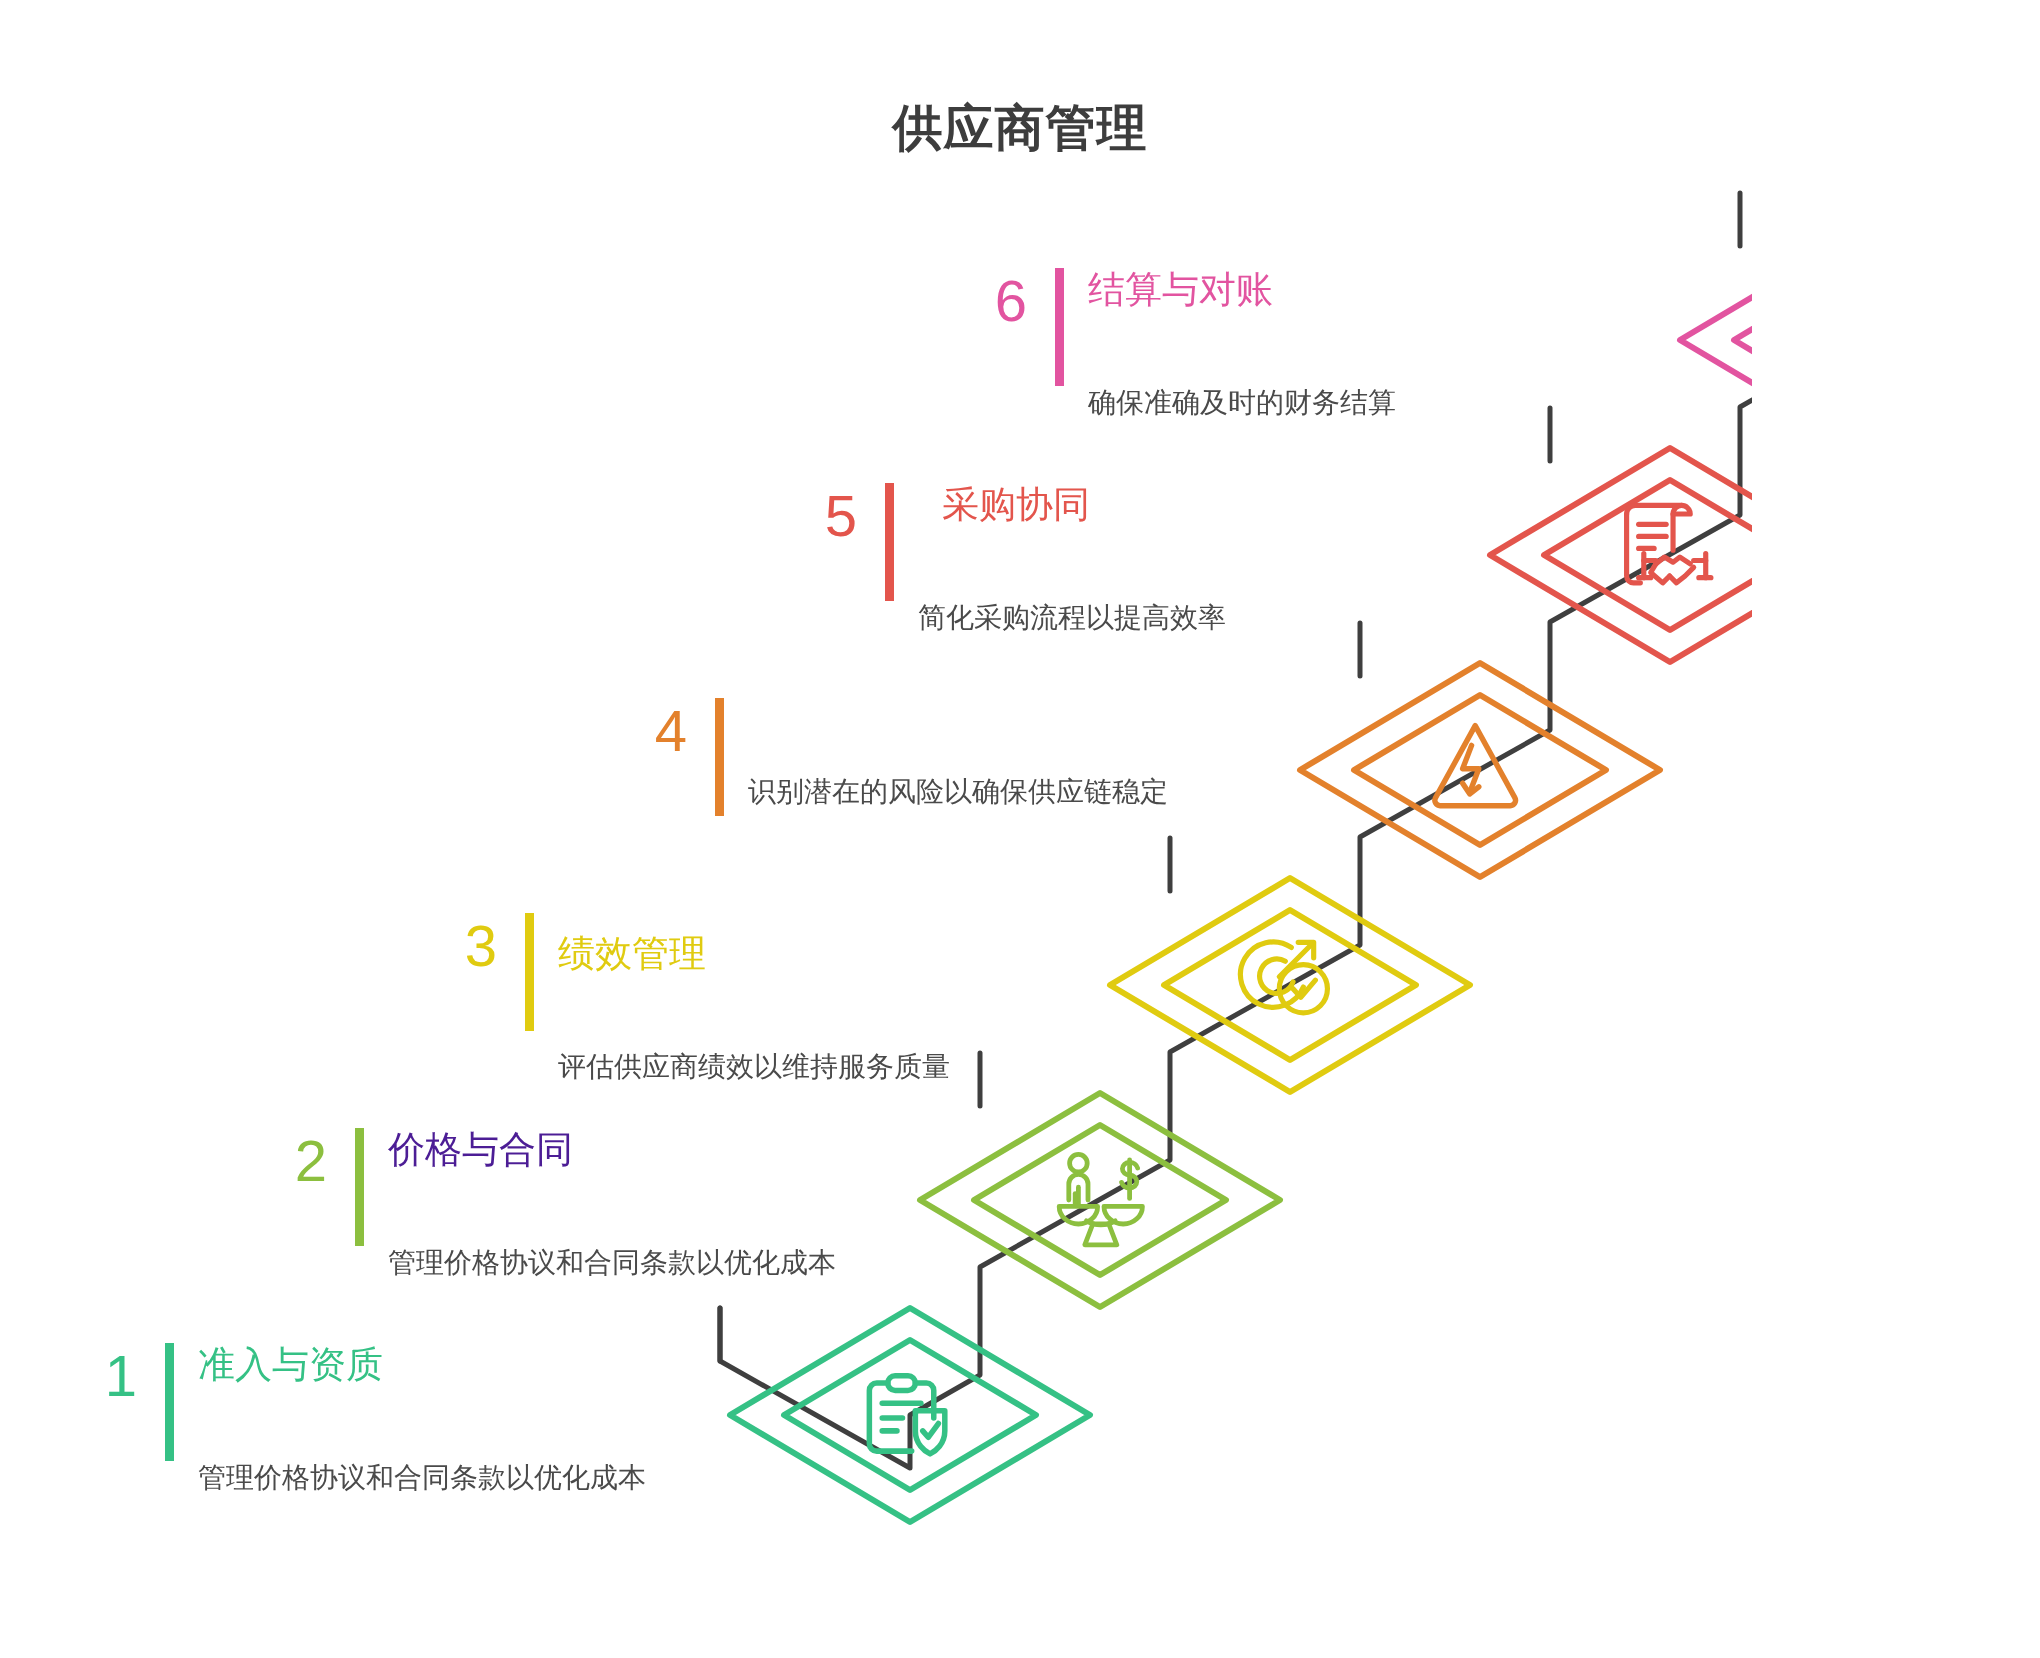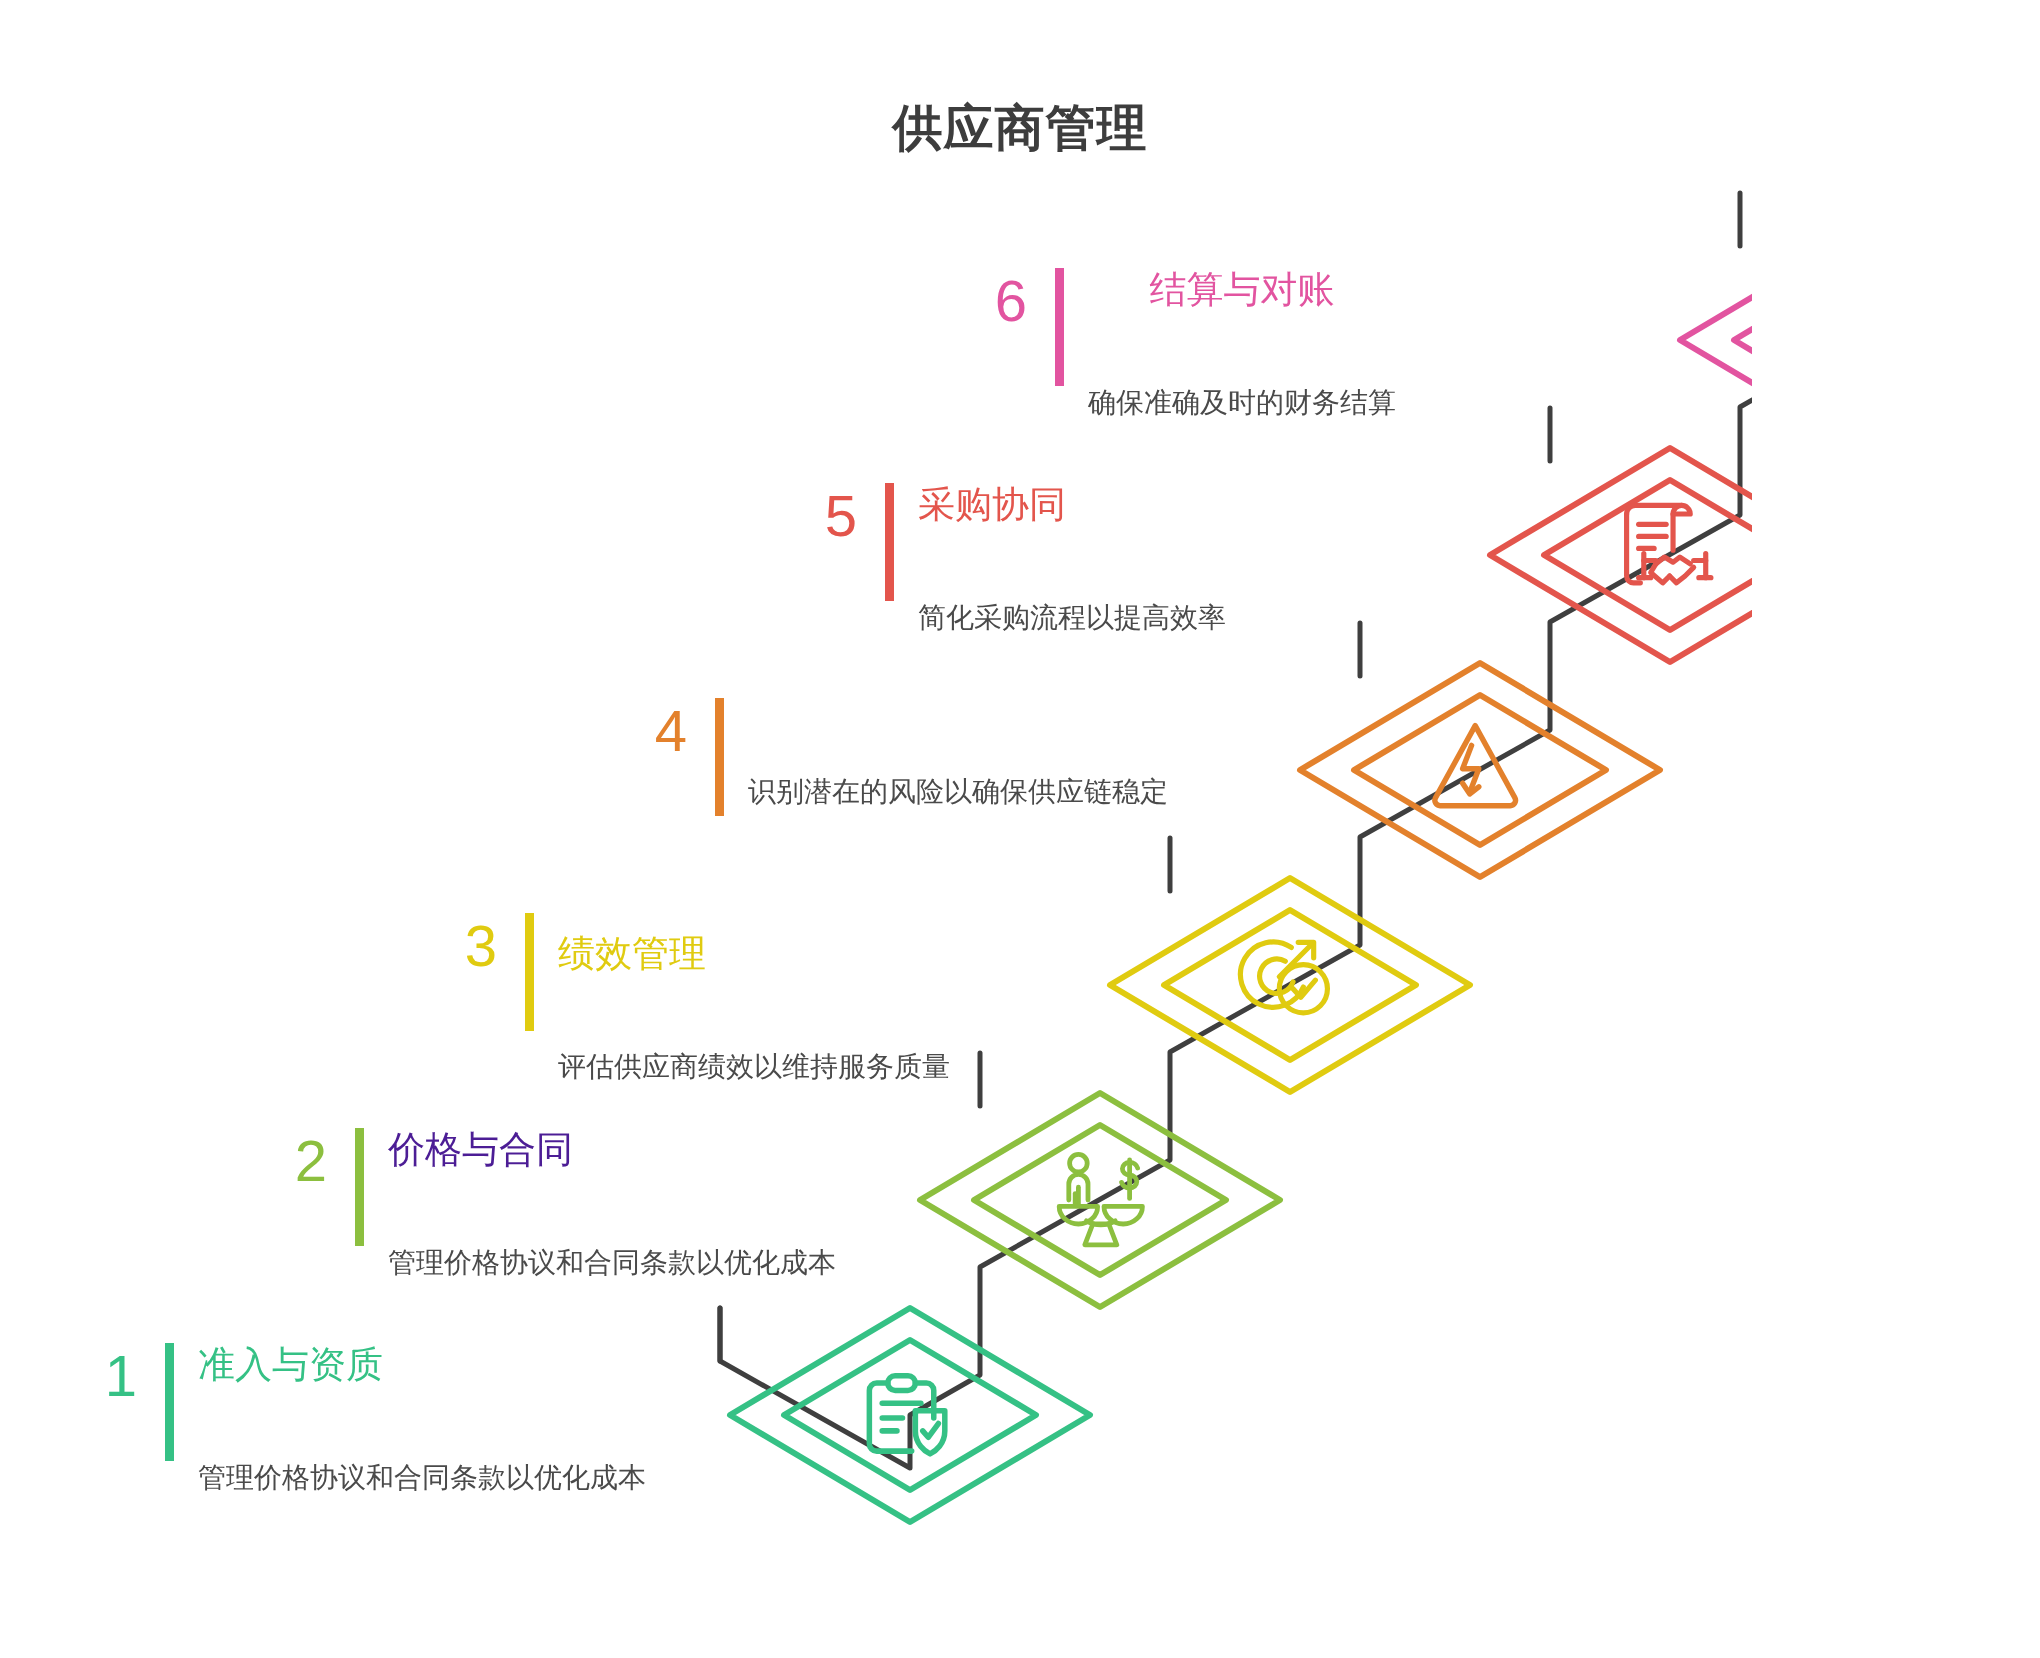--- a/index.html
+++ b/index.html
@@ -212,30 +212,30 @@
         <rect x="68" y="82" width="8" height="7" rx="2" fill="#e254a0"></rect>
         <rect x="80" y="82" width="8" height="7" rx="2" fill="#e254a0"></rect>
       </g>
     </g>
   </svg>
 
   <div class="step-text" style="left:965px; top:268px;">
     <div class="step-num" style="color:#e254a0;">6</div>
     <div class="step-bar" style="background:#e254a0;"></div>
     <div class="step-body">
-      <div class="step-title" style="color:#e254a0;text-align:center;">结算与对账</div>
+      <div class="step-title" style="color:#e254a0;">结算与对账</div>
       <div class="step-desc">确保准确及时的财务结算</div>
     </div>
   </div>
 
   <div class="step-text" style="left:795px; top:483px;">
     <div class="step-num" style="color:#e3554c;">5</div>
     <div class="step-bar" style="background:#e3554c;"></div>
     <div class="step-body">
-      <div class="step-title" style="color:#e3554c;">采购协同</div>
+      <div class="step-title" style="color:#e3554c;margin-left:24px;">采购协同</div>
       <div class="step-desc">简化采购流程以提高效率</div>
     </div>
   </div>
 
   <div class="step-text" style="left:625px; top:698px;">
     <div class="step-num" style="color:#e3812c;">4</div>
     <div class="step-bar" style="background:#e3812c;"></div>
     <div class="step-body">
       <div class="step-desc">识别潜在的风险以确保供应链稳定</div>
     </div>

